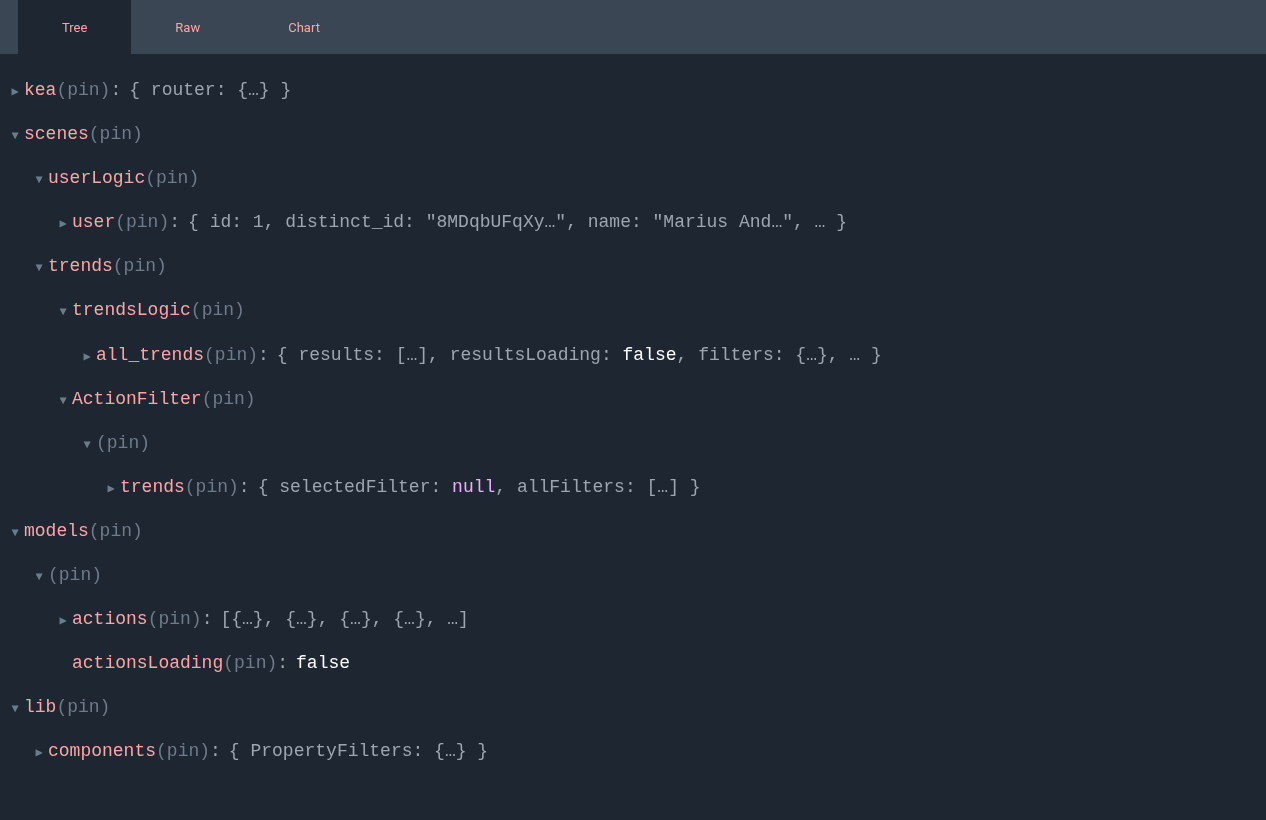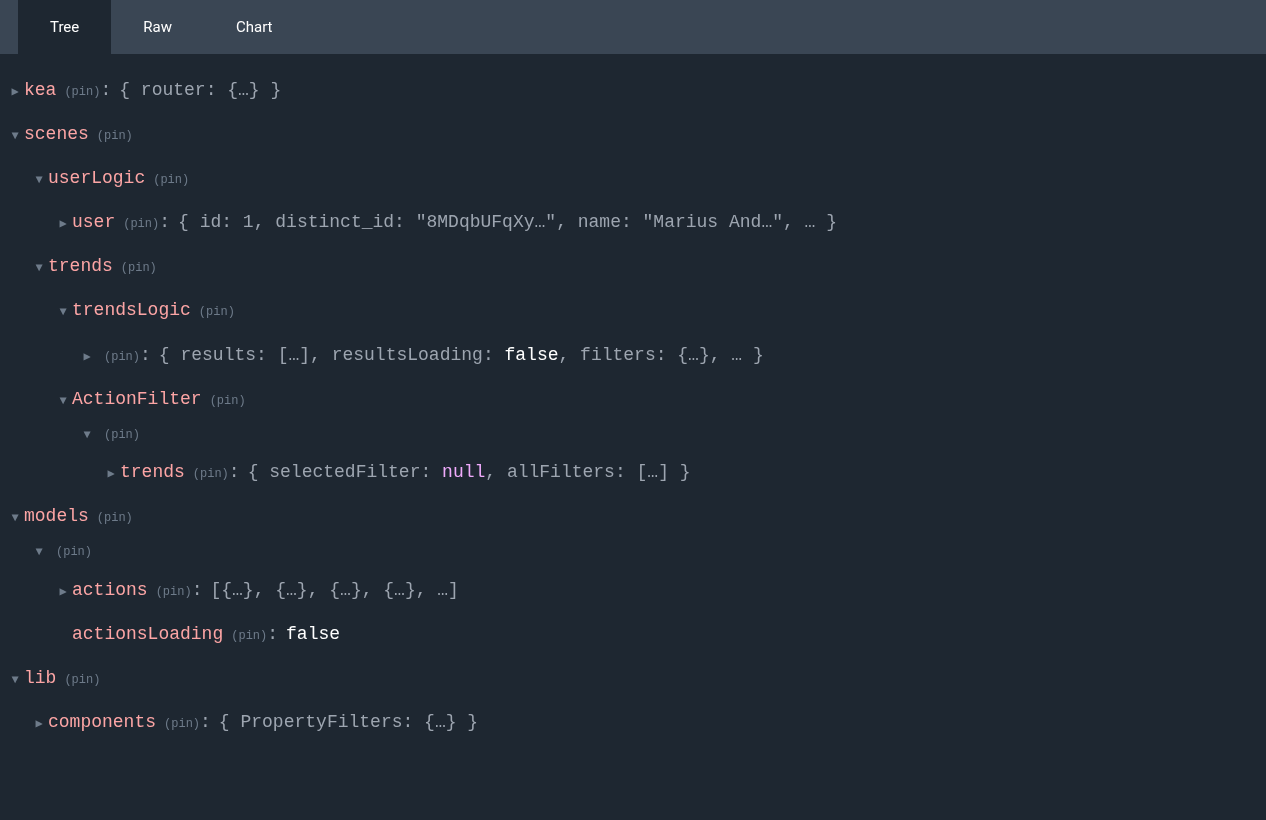--- a/index.html
+++ b/index.html
@@ -13,24 +13,24 @@
       overflow: hidden;
     }
     .tabs {
       display: flex;
       background: #3a4654;
       height: 54px;
       align-items: stretch;
       padding-left: 18px;
     }
     .tab {
-      color: #ffffff;
+      color: #fca5a5;
       font-family: -apple-system, "Segoe UI", Roboto, "Helvetica Neue", Arial, sans-serif;
-      font-size: 15px;
-      padding: 0 32px;
+      font-size: 13px;
+      padding: 0 44px;
       display: flex;
       align-items: center;
       cursor: pointer;
       border-right: none;
     }
     .tab.active {
       background: #1e2731;
     }
     .tree {
       padding: 14px 6px;
@@ -56,22 +56,22 @@
       user-select: none;
       flex-shrink: 0;
     }
     .arrow.spacer { visibility: hidden; }
     .key {
       color: #fca5a5;
       cursor: pointer;
     }
     .pin {
       color: #6e7b8a;
-      font-size: 12px;
-      margin-left: 8px;
+      font-size: 18px;
+      margin-left: 0;
     }
     .colon { color: #9da5b0; }
     .val { color: #9da5b0; margin-left: 8px; }
     .string { color: #9da5b0; }
     .bool { color: #ffffff; }
     .num { color: #9da5b0; }
     .null { color: #f0abfc; }
   </style>
 </head>
 <body>
@@ -112,20 +112,21 @@
       <span class="key">trends</span>
       <span class="pin">(pin)</span>
     </div>
     <div class="row indent2">
       <span class="arrow">▼</span>
       <span class="key">trendsLogic</span>
       <span class="pin">(pin)</span>
     </div>
     <div class="row indent3">
       <span class="arrow">▶</span>
+      <span class="key">all_trends</span>
       <span class="pin">(pin)</span>
       <span class="colon">:</span>
       <span class="val">{ results: […], resultsLoading: <span class="bool">false</span>, filters: {…}, … }</span>
     </div>
     <div class="row indent2">
       <span class="arrow">▼</span>
       <span class="key">ActionFilter</span>
       <span class="pin">(pin)</span>
     </div>
     <div class="row indent3">

